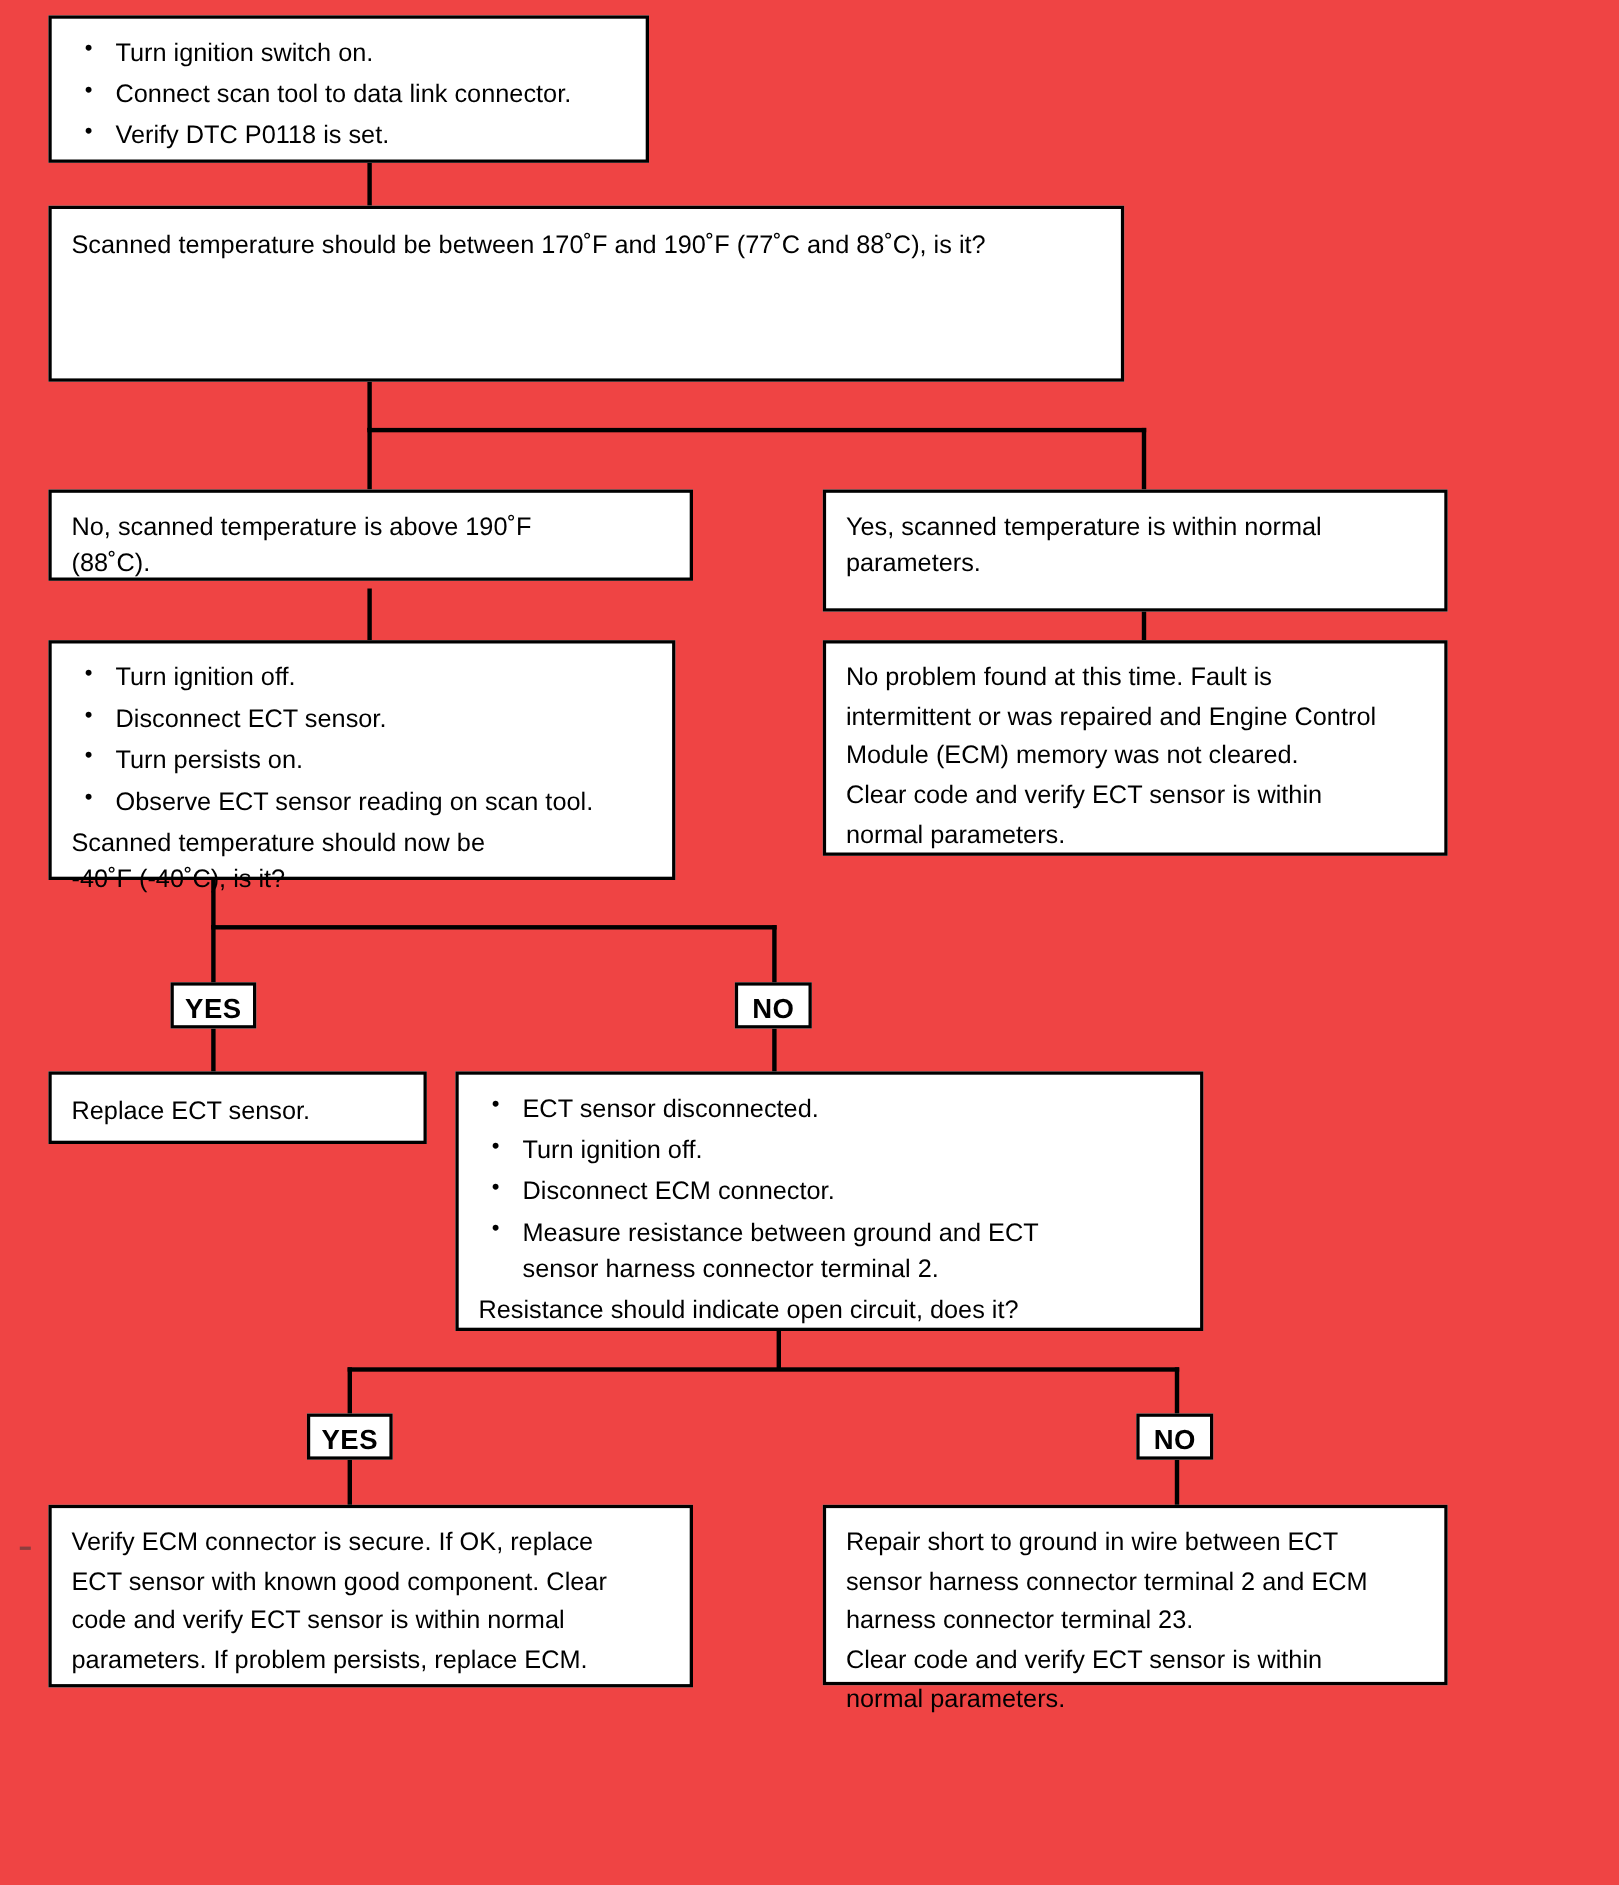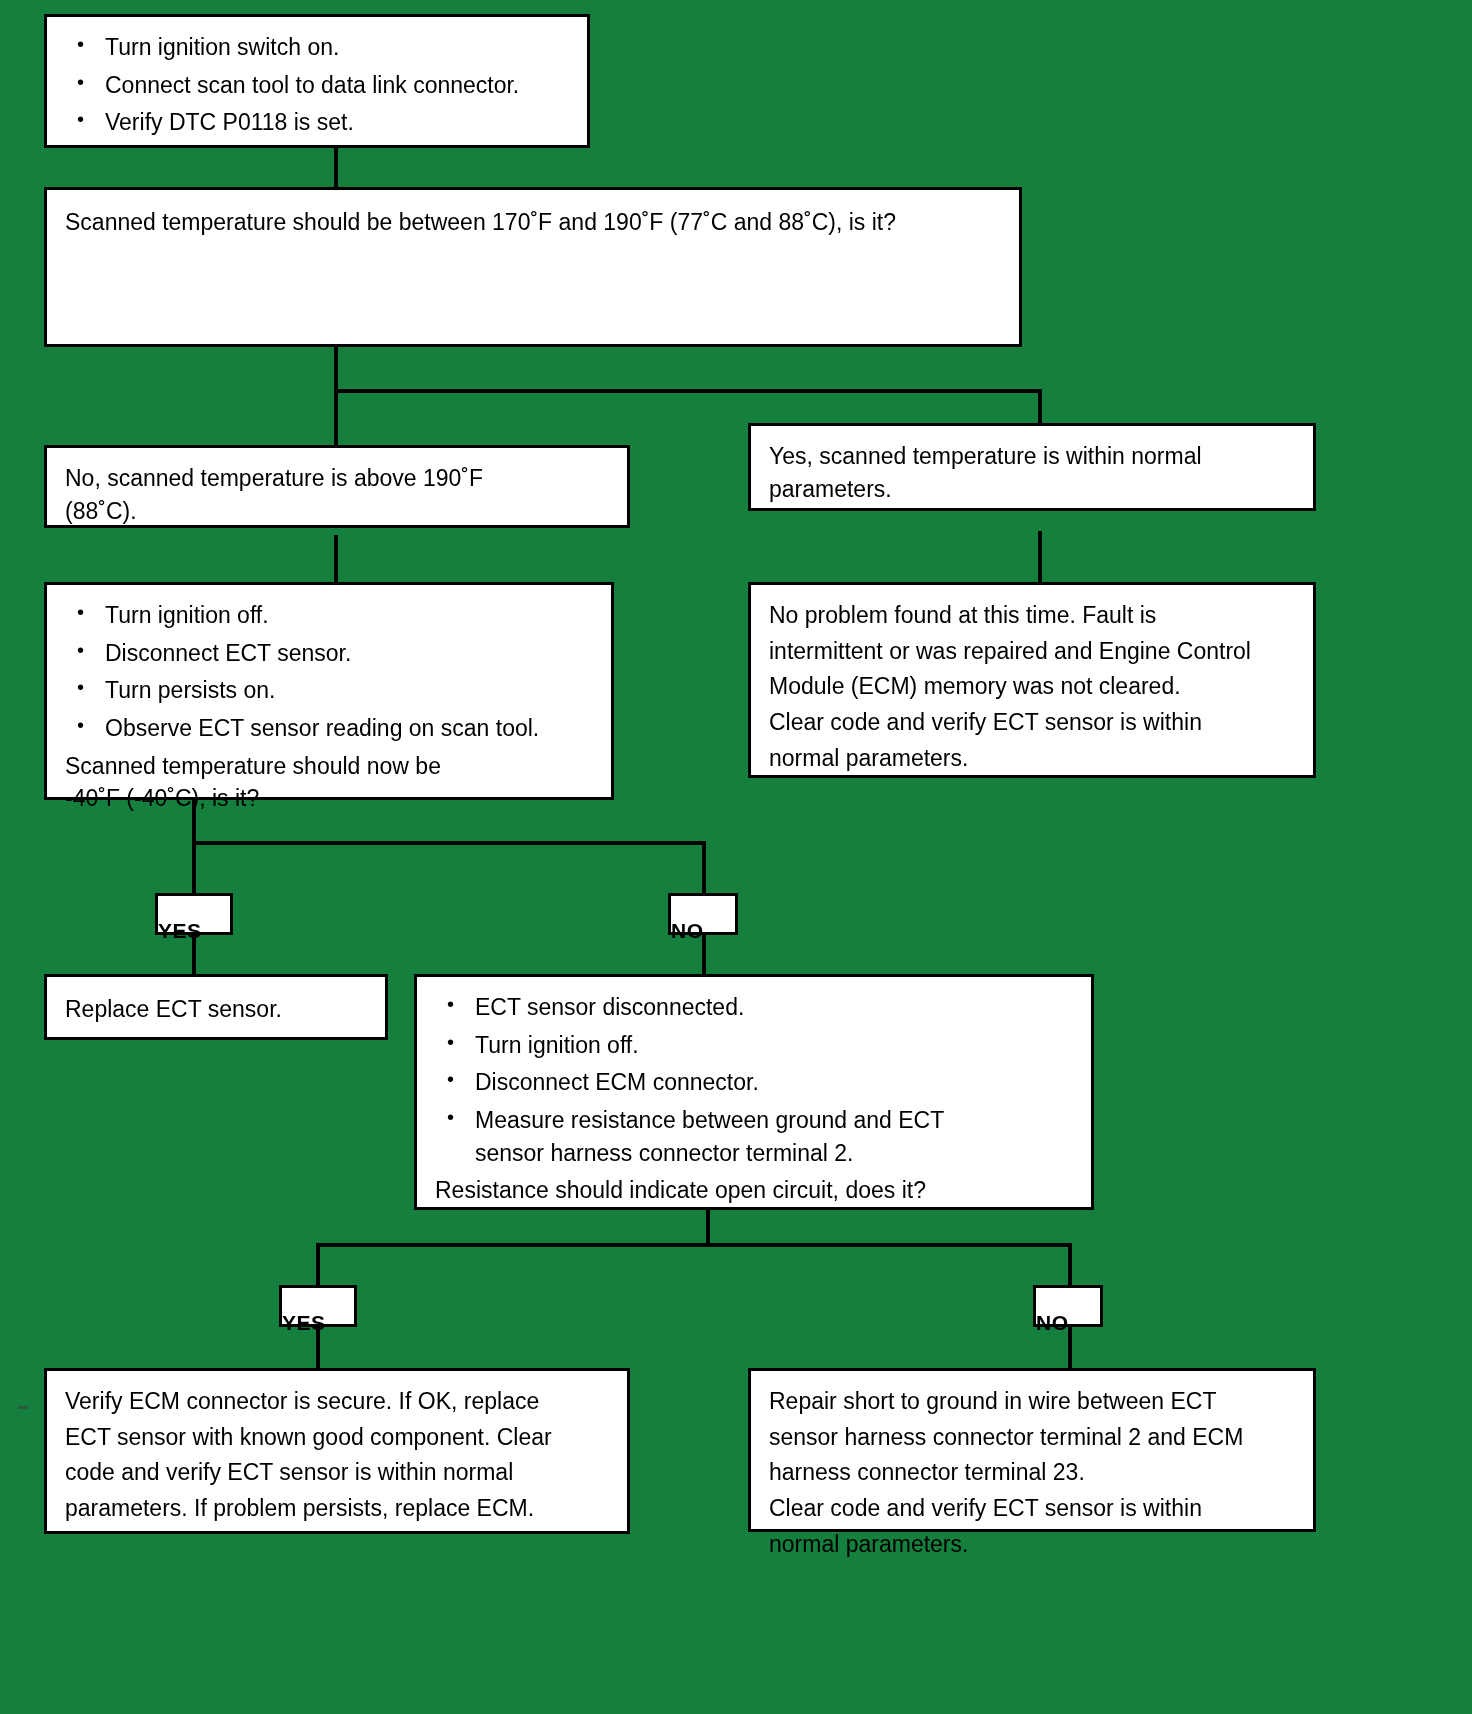--- a/index.html
+++ b/index.html
@@ -5,21 +5,21 @@
 <style>
   html, body {
     margin: 0;
     padding: 0;
     background: #ffffff;
   }
   #canvas {
     position: relative;
     width: 1472px;
     height: 1714px;
-    background: #15803d;
+    background: #ef4444;
     font-family: "Liberation Sans", sans-serif;
     color: #000000;
     overflow: hidden;
   }
 
   
   .node {
     position: absolute;
     box-sizing: border-box;
     border: 3px solid #000000;
@@ -54,28 +54,28 @@
     margin: 0 0 3px 0;
   }
   .node p:last-child { margin-bottom: 0; }
 
   
   .label-box {
     position: absolute;
     box-sizing: border-box;
     border: 3px solid #000000;
     background: #ffffff;
-    font-size: 21px;
+    font-size: 25px;
     font-weight: bold;
-    text-align: left;
+    text-align: center;
     line-height: 36px;
     height: 42px;
     letter-spacing: 0.5px;
     z-index: 5;
-    padding-top: 17px;
+    padding-top: 3px;
   }
 
   
   .vline {
     position: absolute;
     width: 4px;
     background: #000000;
     z-index: 1;
   }
   .hline {
@@ -111,21 +111,21 @@
 
   <div class="vline" style="left:334px; top:347px; height:44px;"></div>
   <div class="hline" style="left:334px; top:389px; width:708px;"></div>
   <div class="vline" style="left:334px; top:389px; height:56px;"></div>
   <div class="vline" style="left:1038px; top:389px; height:56px;"></div>
 
   <div class="node" style="left:44px; top:445px; width:586px; height:83px;">
     <p style="max-width:470px;">No, scanned temperature is above 190˚F (88˚C).</p>
   </div>
 
-  <div class="node" style="left:748px; top:423px; width:568px; height:88px;">
+  <div class="node" style="left:748px; top:445px; width:568px; height:111px;">
     <p style="max-width:490px;">Yes, scanned temperature is within normal parameters.</p>
   </div>
 
   <div class="vline" style="left:334px; top:535px; height:47px;"></div>
   <div class="vline" style="left:1038px; top:531px; height:51px;"></div>
 
   <div class="node" style="left:44px; top:582px; width:570px; height:218px;">
     <ul>
       <li>Turn ignition off.</li>
       <li>Disconnect ECT sensor.</li>

